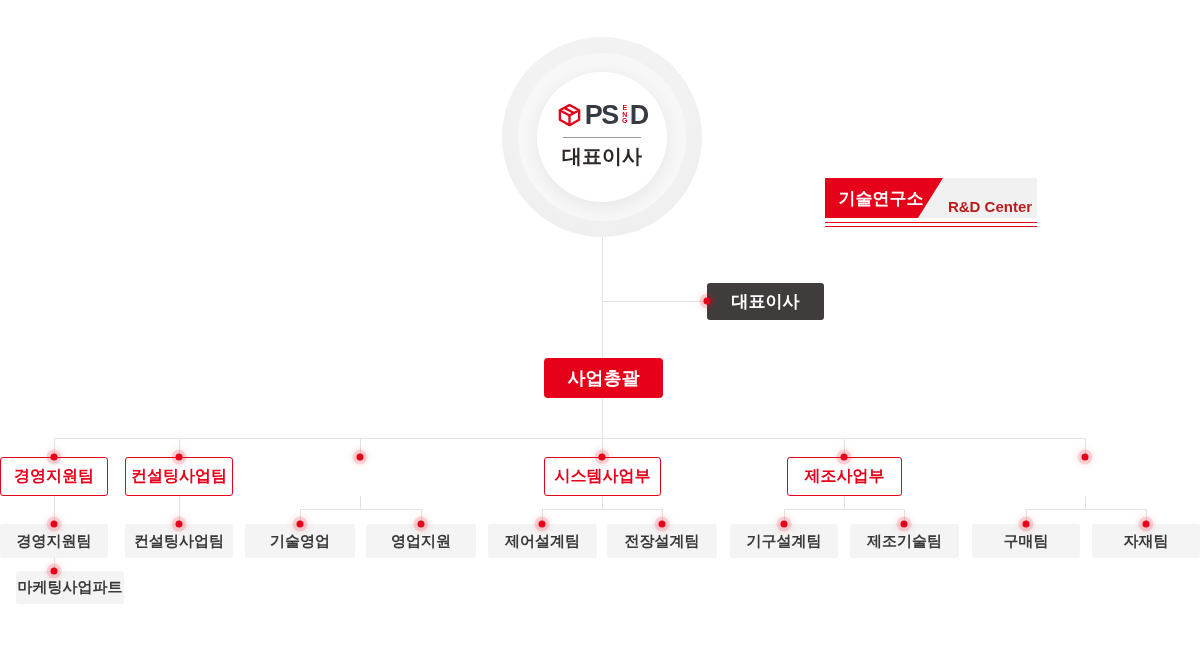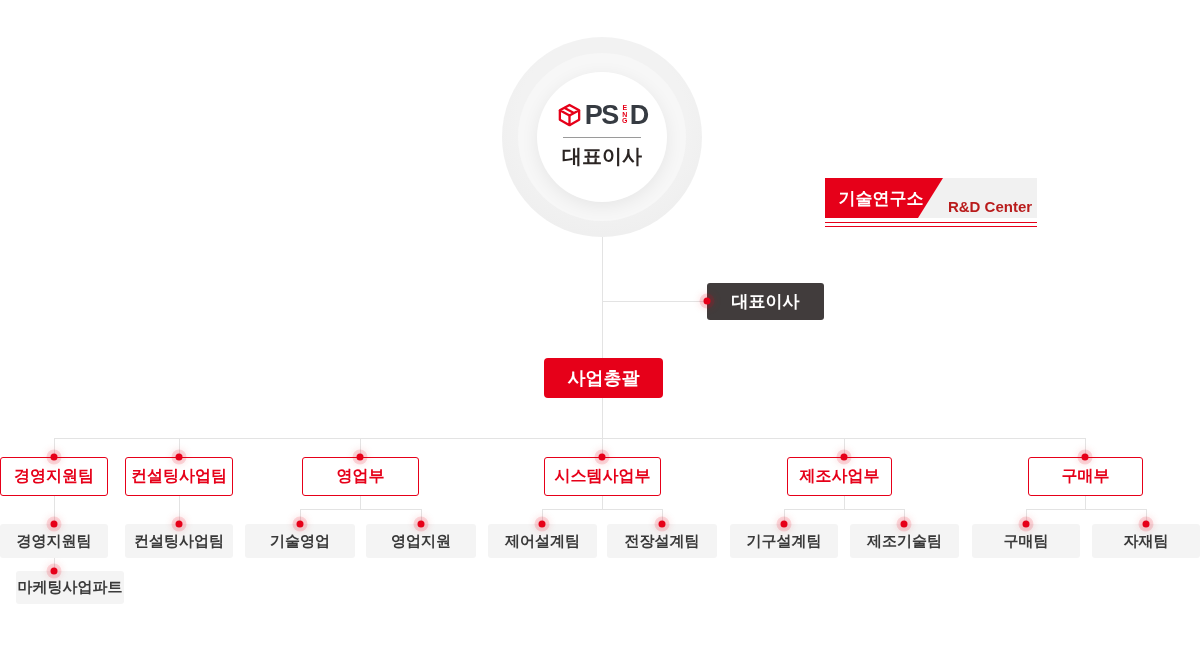--- a/index.html
+++ b/index.html
@@ -134,24 +134,22 @@
     <div class="rnd-en">R&amp;D Center</div>
   </div>
   <div class="rnd-line" style="top:221.5px"></div>
   <div class="rnd-line" style="top:226px"></div>
 
   <div class="safety-box">대표이사</div>
   <div class="coo-box">사업총괄</div>
 
   <div class="dept" style="left:0px;width:108px">경영지원팀</div>
   <div class="dept" style="left:125px;width:108px">컨설팅사업팀</div>
-  <div class="dept" style="left:302px;width:117px">영업부</div>
   <div class="dept" style="left:544px;width:117px">시스템사업부</div>
-  <div class="dept" style="left:787px;width:105px">제조사업부</div>
-  <div class="dept" style="left:1028px;width:115px">구매부</div>
+  <div class="dept" style="left:787px;width:115px">제조사업부</div>
 
   <div class="team" style="left:0px;width:108px">경영지원팀</div>
   <div class="team" style="left:16px;width:108px;top:571px;height:33px">마케팅사업파트</div>
   <div class="team" style="left:125px;width:108px">컨설팅사업팀</div>
   <div class="team" style="left:245px;width:110px">기술영업</div>
   <div class="team" style="left:366px;width:110px">영업지원</div>
   <div class="team" style="left:488px;width:109px">제어설계팀</div>
   <div class="team" style="left:730px;width:108px">기구설계팀</div>
   <div class="team" style="left:607px;width:110px">전장설계팀</div>
   <div class="team" style="left:972px;width:108px">구매팀</div>

